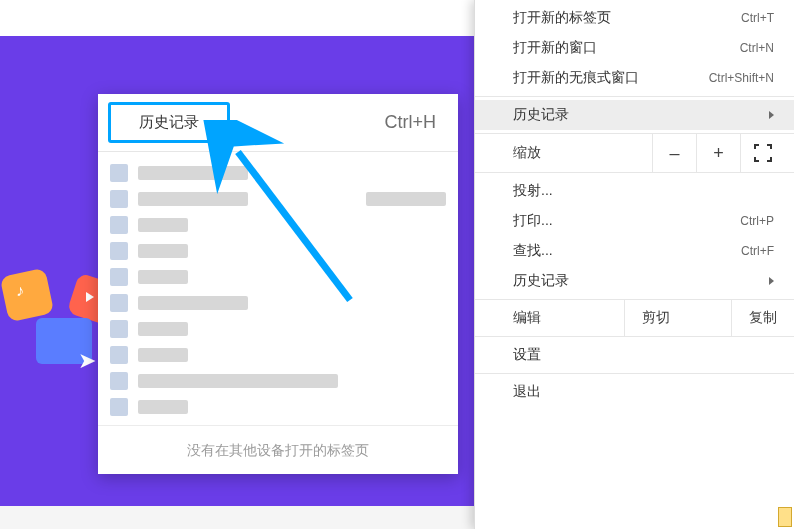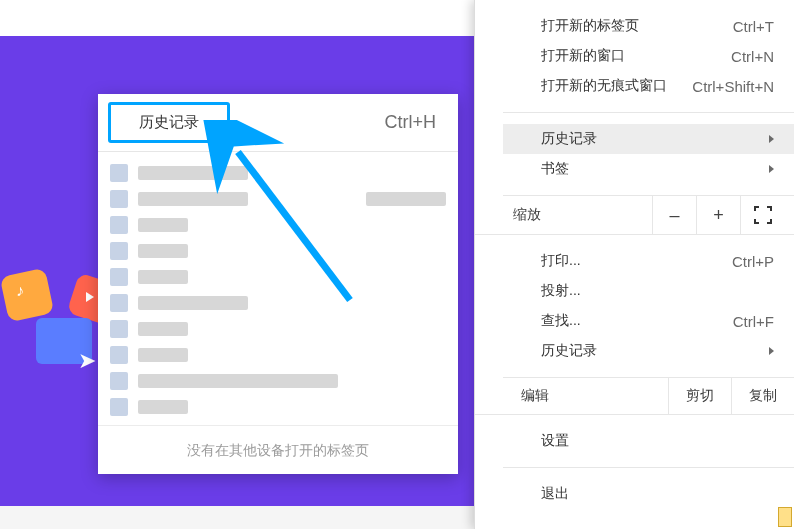--- a/index.html
+++ b/index.html
@@ -139,32 +139,32 @@
     .main-menu {
       position: absolute;
       left: 474px;
       top: 0;
       width: 320px;
       height: 529px;
       background: #fff;
       box-shadow: -3px 0 10px rgba(0,0,0,0.18);
       border-left: 1px solid #dcdcdc;
     }
-    .menu-section { border-bottom: 1px solid #e6e6e6; padding: 11px 0; margin-left: 28px; }
+    .menu-section { border-bottom: 1px solid #e6e6e6; padding: 3px 0; }
     .menu-item {
       display: flex;
       align-items: center;
       justify-content: space-between;
       padding: 6px 20px 6px 38px;
       height: 30px;
       cursor: default;
     }
     .menu-item.highlight { background: #ededed; }
     .menu-label { color: #333; }
-    .menu-shortcut { color: #696969; font-size: 15px; }
+    .menu-shortcut { color: #696969; font-size: 12px; }
     .tri-right {
       width: 0; height: 0;
       border-left: 5px solid #6a6a6a;
       border-top: 4px solid transparent;
       border-bottom: 4px solid transparent;
     }
     .zoom-row {
       display: flex;
       align-items: center;
       padding: 0 10px 0 38px;
@@ -195,27 +195,27 @@
     .fs-box .c3 { bottom: -2px; left: -2px; border-right: none; border-top: none; }
     .fs-box .c4 { bottom: -2px; right: -2px; border-left: none; border-top: none; }
 
     .edit-row {
       display: flex;
       border-bottom: 1px solid #e6e6e6;
     }
     .edit-label {
       flex: 1;
       padding: 9px 0 9px 38px;
-      margin-left: 8px;
     }
     .edit-btn {
       width: 63px;
       text-align: center;
       padding: 9px 0;
       border-left: 1px solid #e6e6e6;
+      margin-left: 44px;
     }
 
     
     .arrow-svg {
       position: absolute;
       left: 180px; top: 120px;
       width: 220px; height: 200px;
       pointer-events: none;
     }
 
@@ -312,47 +312,43 @@
       <span class="menu-shortcut">Ctrl+N</span>
     </div>
     <div class="menu-item">
       <span class="menu-label">打开新的无痕式窗口</span>
       <span class="menu-shortcut">Ctrl+Shift+N</span>
     </div>
   </div>
   <div class="menu-section">
     <div class="menu-item highlight">
       <span class="menu-label">历史记录</span>
-      <span class="tri-right"></span>
-    </div>
-    <div class="menu-item">
-      <span class="menu-label">书签</span>
       <span class="tri-right"></span>
     </div>
   </div>
   <div class="zoom-row">
     <span class="zoom-label">缩放</span>
     <div class="zoom-btn">–</div>
     <div class="zoom-btn">+</div>
     <div class="fullscreen-ic">
       <div class="fs-box">
         <span class="c1"></span>
           <span class="c2"></span>
           <span class="c3"></span>
           <span class="c4"></span>
       </div>
     </div>
   </div>
   <div class="menu-section">
     <div class="menu-item">
+      <span class="menu-label">投射...</span>
+    </div>
+    <div class="menu-item">
       <span class="menu-label">打印...</span>
       <span class="menu-shortcut">Ctrl+P</span>
-    </div>
-    <div class="menu-item">
-      <span class="menu-label">投射...</span>
     </div>
     <div class="menu-item">
       <span class="menu-label">查找...</span>
       <span class="menu-shortcut">Ctrl+F</span>
     </div>
     <div class="menu-item">
       <span class="menu-label">历史记录</span>
       <span class="tri-right"></span>
     </div>
   </div>

